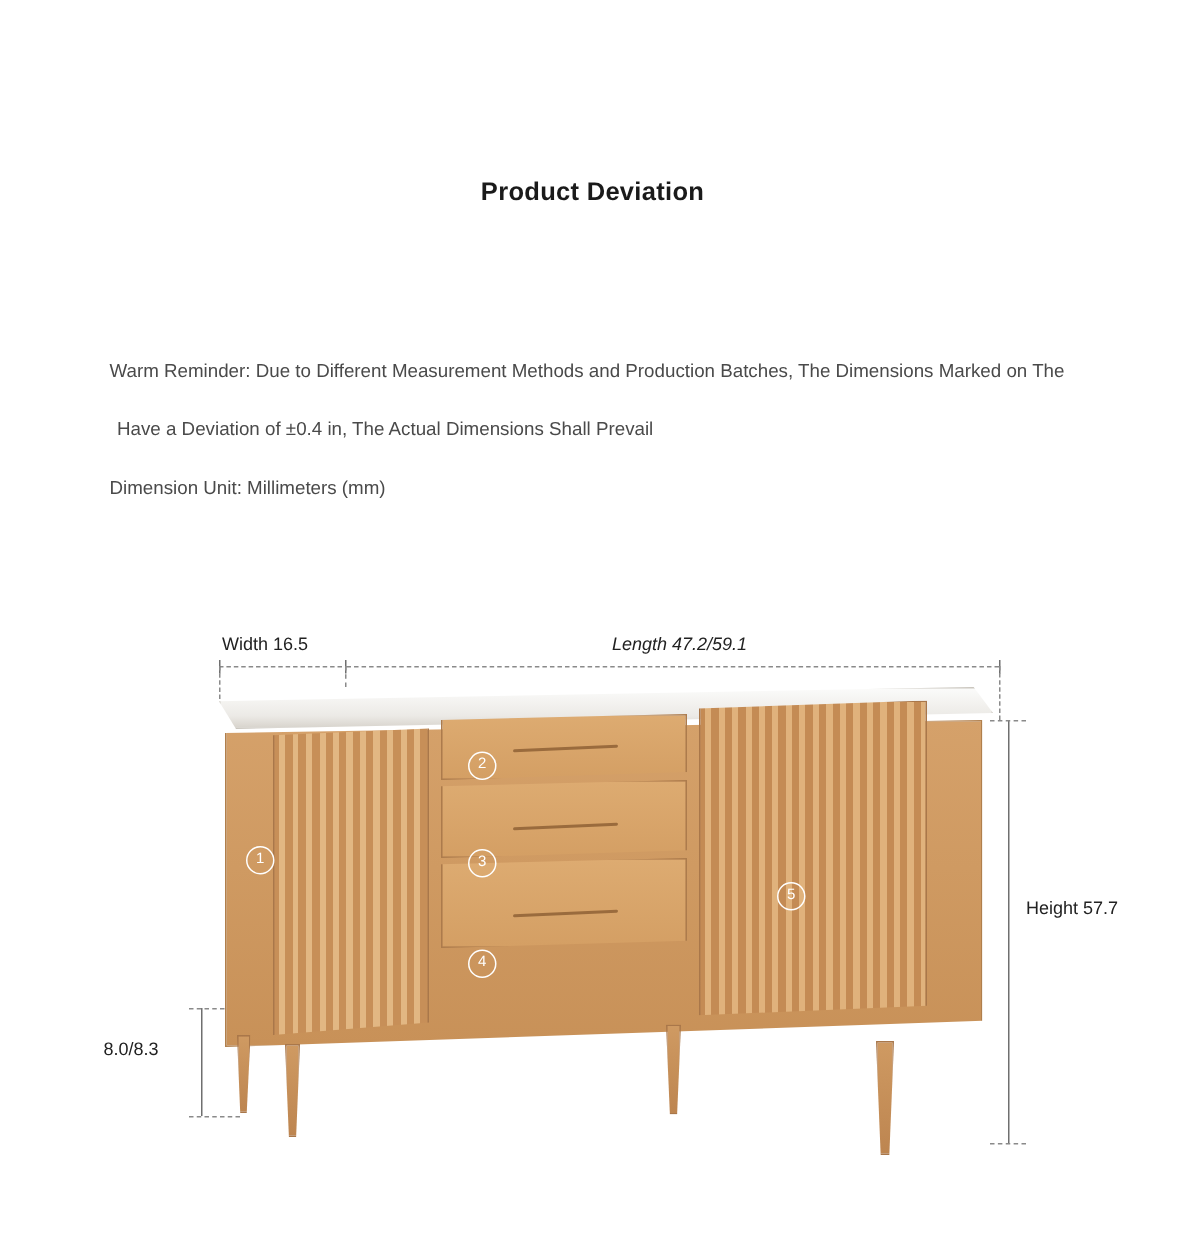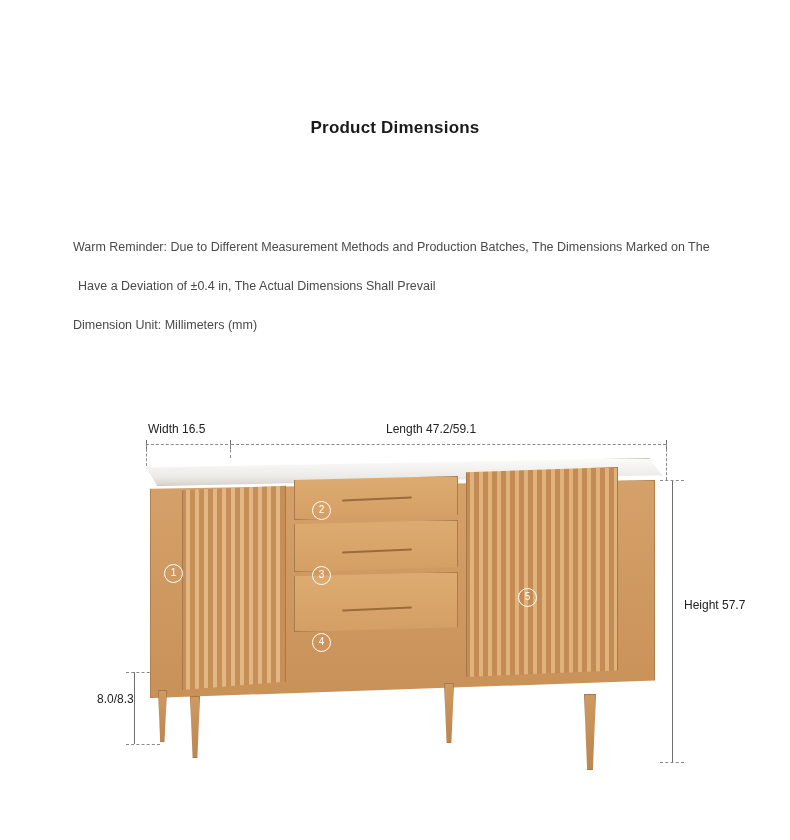--- a/index.html
+++ b/index.html
@@ -54,23 +54,23 @@
   }
 
   .dim-label {
     position: absolute;
     font-size: 12px;
     color: #222;
     white-space: nowrap;
   }
 
   .lbl-width  { left: 148px; top: 22px; }
-  .lbl-length { left: 386px; top: 22px; }
+  .lbl-length { left: 408px; top: 22px; font-style: italic; }
   .lbl-height { left: 684px; top: 198px; }
-  .lbl-leg    { left: 97px;  top: 292px; text-align: right; }
+  .lbl-leg    { left: 69px;  top: 292px; text-align: right; }
 
   
   .dash-h {
     position: absolute;
     border-top: 1px dashed #8a8a8a;
     height: 0;
   }
   .dash-v {
     position: absolute;
     border-left: 1px dashed #8a8a8a;
@@ -213,21 +213,21 @@
   }
   .c1 { left: 164px; top: 164px; }
   .c2 { left: 312px; top: 101px; }
   .c3 { left: 312px; top: 166px; }
   .c4 { left: 312px; top: 233px; }
   .c5 { left: 518px; top: 188px; }
 </style>
 </head>
 <body>
 
-<div class="page-title">Product Dimensions</div>
+<div class="page-title">Product Deviation</div>
 
 <div class="notes">
   <div class="note-line">Warm Reminder: Due to Different Measurement Methods and Production Batches, The Dimensions Marked on The</div>
   <div class="note-line indent">Have a Deviation of ±0.4 in, The Actual Dimensions Shall Prevail</div>
   <div class="note-line">Dimension Unit: Millimeters (mm)</div>
 </div>
 
 <div class="diagram">
 
   <div class="dim-label lbl-width">Width 16.5</div>

